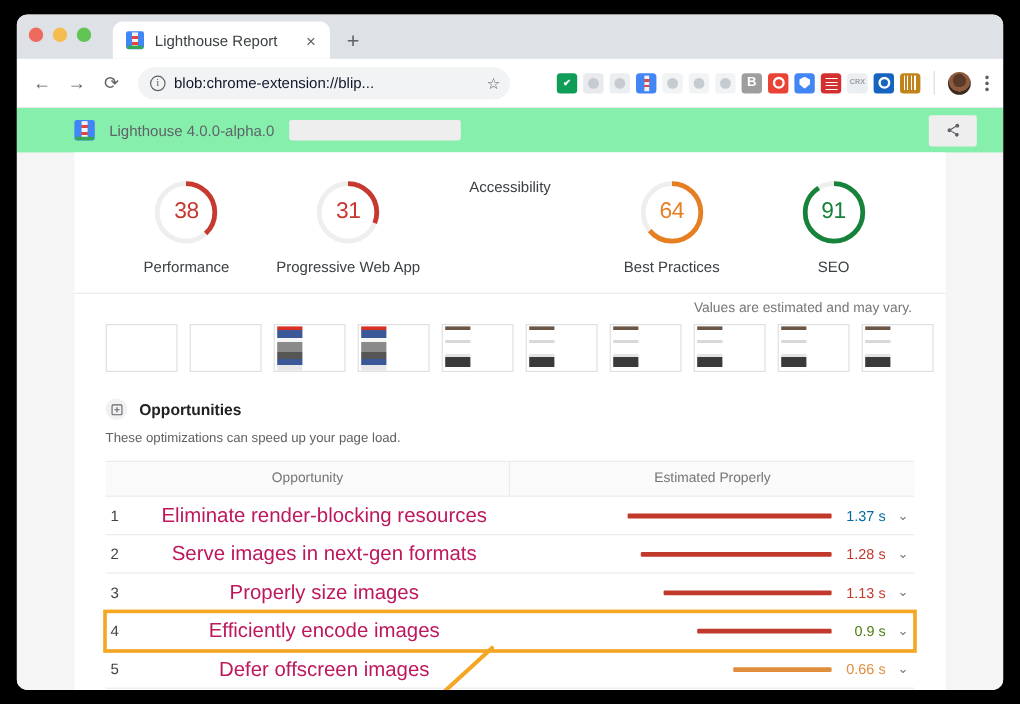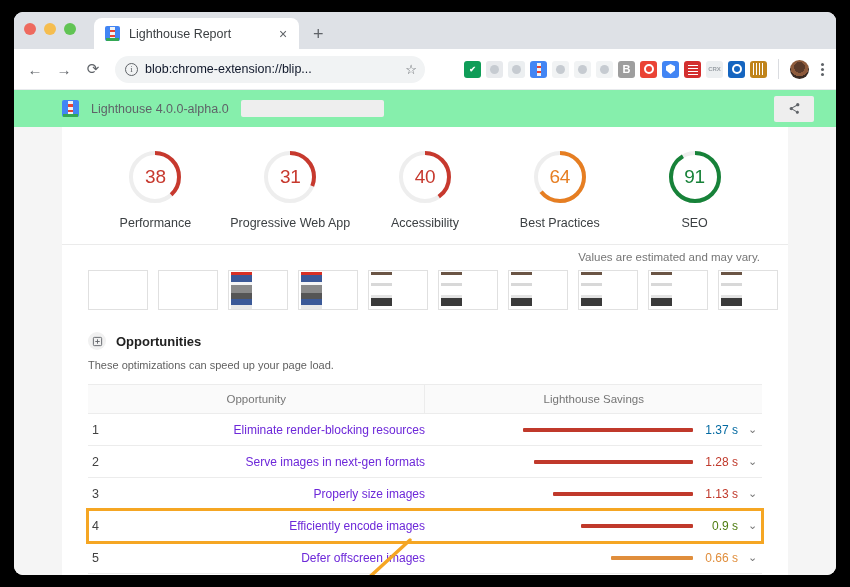--- a/index.html
+++ b/index.html
@@ -42,21 +42,21 @@
     gap: 8px;
     align-items: center;
   }
   .traffic-dot { width: 12px; height: 12px; border-radius: 50%; }
   .dot-red    { background: #ee6a5f; }
   .dot-yellow { background: #f5bd4f; }
   .dot-green  { background: #61c454; }
 
   #browser-tab {
     margin-left: 70px;
-    width: 205px;
+    width: 181px;
     height: 31px;
     background: #ffffff;
     border-radius: 8px 8px 0 0;
     display: flex;
     align-items: center;
     padding: 0 8px 0 11px;
     gap: 9px;
   }
   #tab-title {
     font-size: 12.5px;
@@ -373,23 +373,23 @@
   }
   #opps-table tbody tr { border-bottom: 1px solid #ececec; height: 32px; }
   .cell-index {
     width: 24px;
     font-size: 12.5px;
     color: #424242;
     text-align: left;
     padding-left: 4px;
   }
   .cell-name {
-    font-size: 12px;
-    color: #6d28d9;
-    text-align: right;
+    font-size: 17px;
+    color: #be185d;
+    text-align: center;
   }
   .cell-savings {
     text-align: right;
     padding-right: 4px;
     white-space: nowrap;
   }
   .savings-wrap {
     display: flex;
     align-items: center;
     justify-content: flex-end;
@@ -527,27 +527,20 @@
             <div class="gauge-ring">
               <svg width="56" height="56" viewBox="0 0 56 56">
                 <circle cx="28" cy="28" r="24" fill="none" stroke="#eeeeee" stroke-width="4"></circle>
                 <circle cx="28" cy="28" r="24" fill="none" stroke="#c7392e" stroke-width="4" stroke-linecap="butt" stroke-dasharray="46.7 150.8"></circle>
               </svg>
               <div class="gauge-value" style="color: rgb(199, 57, 46);">31</div>
             </div>
             <div class="gauge-label">Progressive Web App</div>
           </div>
           <div class="gauge">
-            <div class="gauge-ring">
-              <svg width="56" height="56" viewBox="0 0 56 56">
-                <circle cx="28" cy="28" r="24" fill="none" stroke="#eeeeee" stroke-width="4"></circle>
-                <circle cx="28" cy="28" r="24" fill="none" stroke="#c7392e" stroke-width="4" stroke-linecap="butt" stroke-dasharray="60.3 150.8"></circle>
-              </svg>
-              <div class="gauge-value" style="color: rgb(199, 57, 46);">40</div>
-            </div>
             <div class="gauge-label">Accessibility</div>
           </div>
           <div class="gauge">
             <div class="gauge-ring">
               <svg width="56" height="56" viewBox="0 0 56 56">
                 <circle cx="28" cy="28" r="24" fill="none" stroke="#eeeeee" stroke-width="4"></circle>
                 <circle cx="28" cy="28" r="24" fill="none" stroke="#e67e22" stroke-width="4" stroke-linecap="butt" stroke-dasharray="96.5 150.8"></circle>
               </svg>
               <div class="gauge-value" style="color: rgb(230, 126, 34);">64</div>
             </div>
@@ -606,21 +599,21 @@
             </svg>
           </div>
           <div id="opps-title">Opportunities</div>
         </div>
         <div id="opps-desc">These optimizations can speed up your page load.</div>
 
         <table id="opps-table">
           <thead>
             <tr>
               <th class="th-opportunity" colspan="2">Opportunity</th>
-              <th class="th-savings">Lighthouse Savings</th>
+              <th class="th-savings">Estimated Properly</th>
             </tr>
           </thead>
           <tbody id="opps-body">
               <tr>
                 <td class="cell-index">1</td>
                 <td class="cell-name">Eliminate render-blocking resources</td>
                 <td class="cell-savings">
                   <div class="savings-wrap">
                     <div class="savings-bar" style="width: 170px; background: rgb(192, 57, 43);"></div>
                     <div class="savings-text" style="color: #0369a1;">1.37 s</div>

